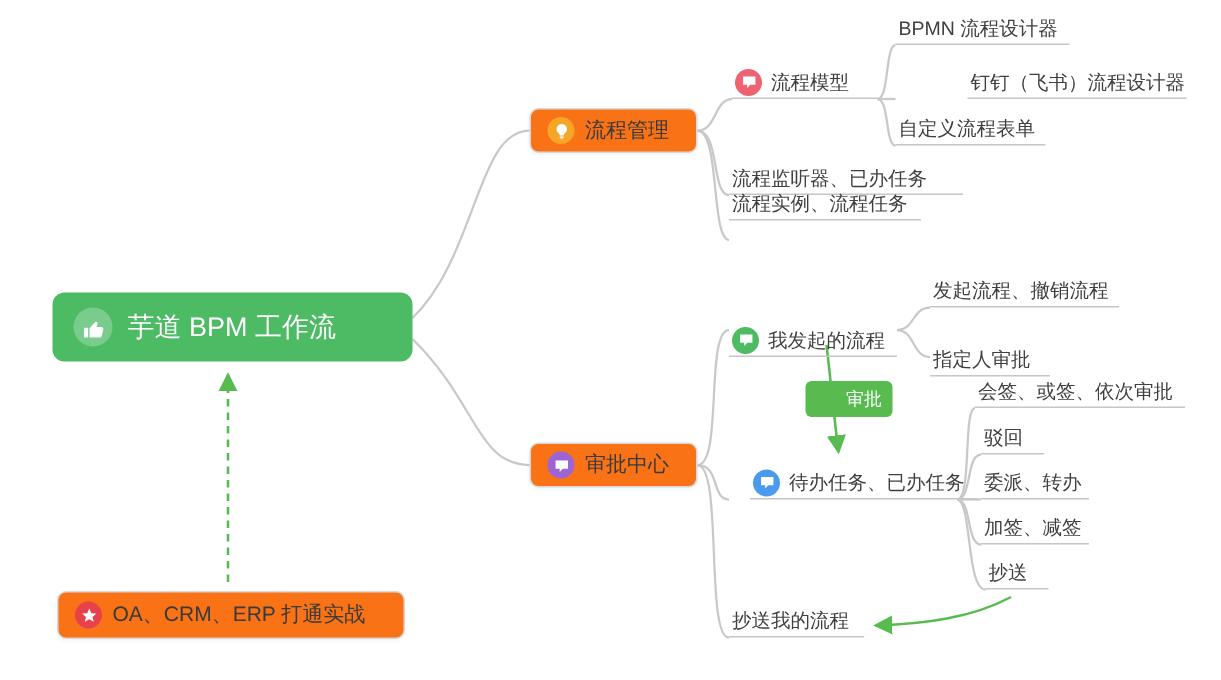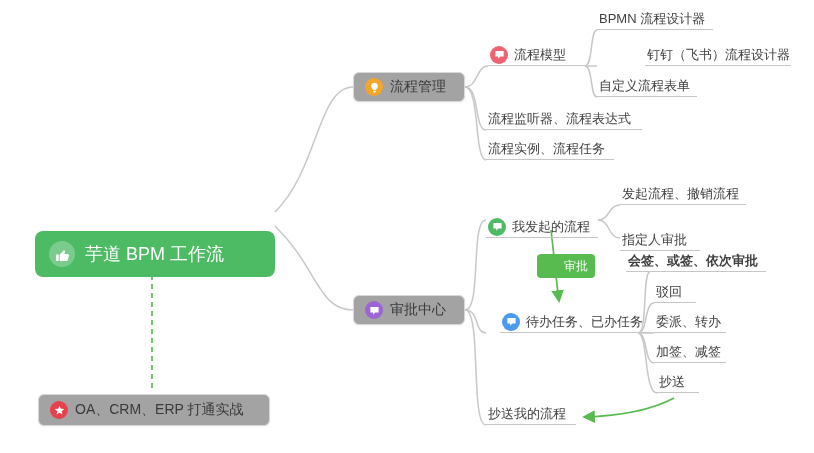--- a/index.html
+++ b/index.html
@@ -7,30 +7,29 @@
     position:relative;width:814px;height:453px;background:#fff;overflow:hidden;
     font-family:"Liberation Sans","DejaVu Sans",sans-serif;
   }
   .lines{position:absolute;left:0;top:0;width:814px;height:453px;}
 
   .root-node{
     position:absolute;left:35px;top:195px;width:240px;height:46px;
     background:#4dbb64;border-radius:8px;display:flex;align-items:center;
     gap:10px;padding:0 14px;box-sizing:border-box;color:#fff;font-size:18px;
     cursor:default;
-    margin-top:36px;
   }
   .root-badge{
     width:26px;height:26px;border-radius:50%;background:rgba(255,255,255,.25);
     display:flex;align-items:center;justify-content:center;flex:0 0 26px;
   }
   .root-badge svg{width:15px;height:15px;fill:#fff;}
 
   .box{
-    position:absolute;display:flex;align-items:center;gap:7px;background:#a3a3a3;
+    position:absolute;display:flex;align-items:center;gap:7px;background:#f97316;
     border:1px solid #d8d8d8;border-radius:6px;padding:0 11px;height:30px;
     font-size:14px;color:#3a3a3a;box-sizing:border-box;white-space:nowrap;
     box-shadow:0 1px 3px rgba(0,0,0,.05);
   }
   .leaf{
     position:absolute;display:flex;align-items:center;gap:6px;height:22px;
     border-bottom:1px solid #c6c6c6;font-size:13px;color:#3f3f3f;
     white-space:nowrap;padding-left:2px;box-sizing:border-box;
   }
   .badge{
@@ -50,26 +49,26 @@
     background:#57bb4f;color:#fff;font-size:12px;border-radius:4px;
     display:flex;align-items:center;justify-content:center;padding-left:20px;
   }
 
   
   #n-model{left:488px;top:44px;width:97px;}
   #n-bpmn{left:597px;top:8px;width:116px;}
   #n-ding{left:597px;top:44px;width:146px;margin-left:48px;}
   #n-form{left:597px;top:75px;width:100px;}
   #n-listener{left:486px;top:108px;width:156px;}
-  #n-instance{left:486px;top:138px;width:128px;}
+  #n-instance{left:486px;top:125px;width:128px;}
   #n-myinit{left:486px;top:216px;width:112px;}
   #n-initiate{left:620px;top:183px;width:126px;}
   #n-assignee{left:620px;top:229px;width:80px;}
   #n-todo{left:500px;top:311px;width:152px;}
-  #n-counter{left:626px;top:250px;width:140px;font-weight:bold;}
+  #n-counter{left:650px;top:250px;width:140px;}
   #n-reject{left:654px;top:281px;width:42px;}
   #n-delegate{left:654px;top:311px;width:72px;}
   #n-addsign{left:654px;top:341px;width:72px;}
   #n-cc{left:657px;top:371px;width:42px;}
   #n-ccmy{left:486px;top:403px;width:90px;}
 
   #node-process-mgmt{left:353px;top:72px;width:112px;}
   #node-approval-center{left:353px;top:295px;width:112px;}
   #node-note{left:38px;top:394px;width:232px;height:32px;}
 </style>
@@ -141,21 +140,21 @@
   <div class="leaf" id="n-bpmn">
     <span>BPMN 流程设计器</span>
   </div>
   <div class="leaf" id="n-ding">
     <span>钉钉（飞书）流程设计器</span>
   </div>
   <div class="leaf" id="n-form">
     <span>自定义流程表单</span>
   </div>
   <div class="leaf" id="n-listener">
-    <span>流程监听器、流程表达式</span>
+    <span>流程监听器、已办任务</span>
   </div>
   <div class="leaf" id="n-instance">
     <span>流程实例、流程任务</span>
   </div>
 
   <div class="box" id="node-approval-center">
     <span class="badge bg-purple">
       <svg viewBox="0 0 16 16">
           <path d="M2 3h12v8H9l-3 3v-3H2z"></path>
         </svg>

